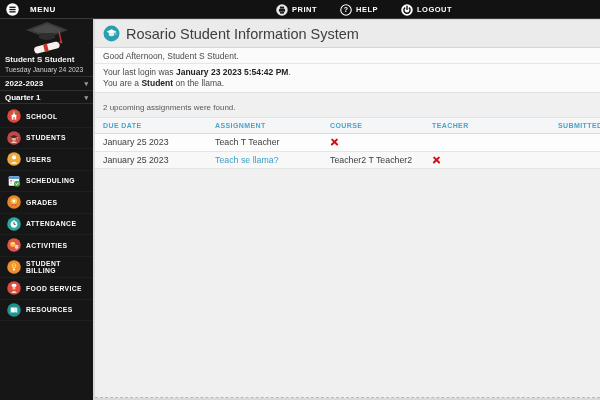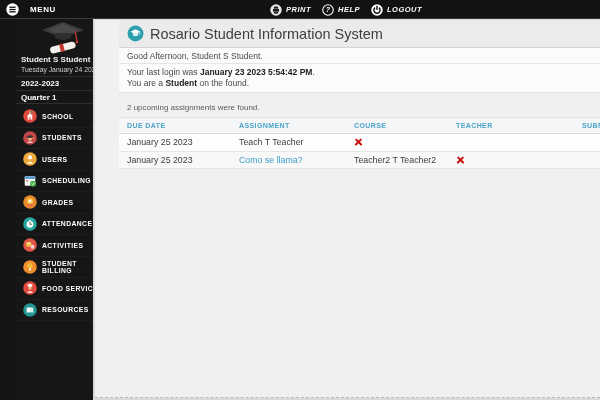--- a/index.html
+++ b/index.html
@@ -5,46 +5,46 @@
   * { margin:0; padding:0; box-sizing:border-box; }
   html,body { width:600px; height:400px; overflow:hidden; background:#141414;
               font-family:"Liberation Sans", sans-serif; }
 
   
   .topbar { position:absolute; left:0; top:0; width:600px; height:19px;
             background:#121212; border-bottom:1px solid #3a3a3a; z-index:5; }
   .menu-btn { position:absolute; left:6px; top:2px; display:flex; align-items:center;
               gap:11px; color:#fff; font-size:8px; font-weight:bold;
               letter-spacing:.6px; cursor:pointer; height:15px; }
-  .tb-actions { position:absolute; left:270px; top:2px; display:flex; gap:11px; height:15px;font-style:italic; }
+  .tb-actions { position:absolute; left:276px; top:2px; display:flex; gap:23px; height:15px; }
   .tb-action { display:flex; align-items:center; gap:4px; color:#fff;
                font-size:7.5px; font-weight:bold; letter-spacing:.5px; cursor:pointer; }
 
   
-  .sidebar { position:absolute; left:16px; top:19px; width:93px; height:381px;
+  .sidebar { position:absolute; left:0; top:19px; width:93px; height:381px;
              background:#161616; color:#fff; }
   .logo { width:93px; height:34px; display:flex; justify-content:center; padding-top:2px; }
   .student-name { font-size:8px; font-weight:bold; padding:2px 0 0 5px; color:#f2f2f2; }
   .student-date { font-size:6.8px; color:#cfcfcf; padding:2px 0 3px 5px; }
   .side-select { height:14px; border-top:1px solid #2e2e2e; display:flex;
                  align-items:center; justify-content:space-between;
                  padding:0 5px; font-size:8px; font-weight:bold; color:#fdfdfd; cursor:pointer; }
   .side-select:last-of-type { border-bottom:1px solid #2e2e2e; }
   .chev { color:#9a9a9a; font-size:7px; line-height:1; }
   .menu { margin-top:2px; }
   .mi { height:21.5px; display:flex; align-items:center; gap:5px; padding-left:7px;
         border-bottom:1px solid #1e1e1e; cursor:pointer; }
   .mi span.lbl { font-size:6.8px; font-weight:bold; letter-spacing:.4px; color:#fdfdfd; }
   .mi svg { flex:0 0 14px; }
 
   
   .main { position:absolute; left:93px; top:19px; width:507px; height:381px;
           background:#d9d9d9; }
   .panel { position:absolute; left:2px; top:1px; right:0; bottom:2px;
-           background:#f0f0f0; border-bottom:1px dashed #b9b9b9; overflow:hidden;padding-left:24px; }
+           background:#f0f0f0; border-bottom:1px dashed #b9b9b9; overflow:hidden; }
   .panel-title { height:28px; background:#ebebeb; border-bottom:1px solid #d5d5d5;
                  display:flex; align-items:center; gap:6px; padding-left:8px; }
   .panel-title h1 { font-size:14.5px; font-weight:400; color:#3e3e3e; }
   .greeting-row { height:16px; line-height:16px; background:#fbfbfb;
                   border-bottom:1px solid #e6e6e6; font-size:8.5px; color:#4a4a4a;
                   padding-left:8px; }
   .login-block { background:#fbfbfb; border-bottom:1px solid #e0e0e0;
                  padding:3px 8px 4px 8px; font-size:8.5px; color:#4a4a4a; }
   .login-block div { line-height:10.5px; }
   .login-block b { color:#222; }
@@ -244,21 +244,21 @@
         <path d="M6.2 8.6 v2.6 q2.8 1.6 5.6 0 v-2.6" fill="#dff1f3"></path>
         <line x1="13.6" y1="7.6" x2="13.6" y2="10.4" stroke="#dff1f3" stroke-width=".8"></line>
       </svg>
       <h1>Rosario Student Information System</h1>
     </div>
 
     <div class="greeting-row">Good Afternoon, Student S Student.</div>
 
     <div class="login-block">
       <div><span>Your last login was </span><b>January 23 2023 5:54:42 PM</b><span>.</span></div>
-      <div><span>You are a </span><b>Student</b><span> on the found.</span></div>
+      <div><span>You are a </span><b>Student</b><span> on the llama.</span></div>
     </div>
 
     <div class="assign-summary">2 upcoming assignments were found.</div>
 
     <div>
       <div class="grid-row thead">
         <span>DUE DATE</span>
         <span>ASSIGNMENT</span>
         <span>COURSE</span>
         <span>TEACHER</span>
@@ -267,21 +267,21 @@
       <div class="grid-row trow">
         <span>January 25 2023</span>
         <span>Teach T Teacher</span>
         <span>
             <i class="xmark"></i>
           </span>
       </div>
       <div class="grid-row trow">
         <span>January 25 2023</span>
         <span>
-            <a>Como se llama?</a>
+            <a>Teach se llama?</a>
           </span>
         <span>Teacher2 T Teacher2</span>
         <span>
             <i class="xmark"></i>
           </span>
       </div>
     </div>
 
   </div>
 </div>

